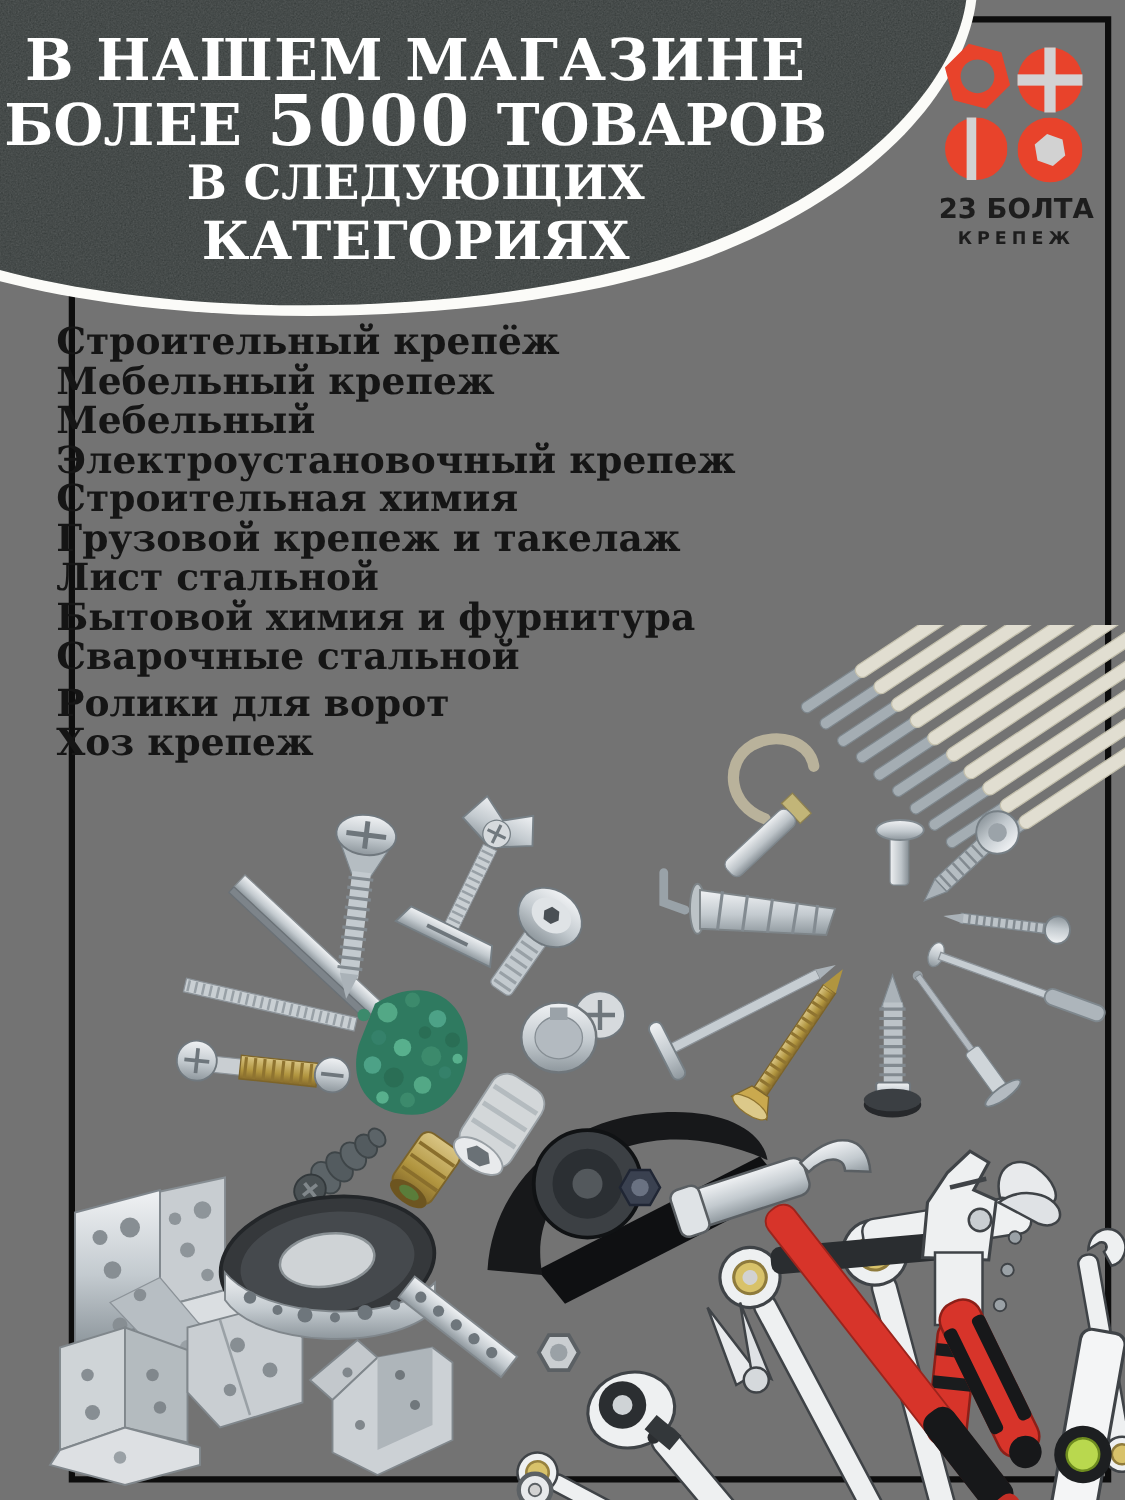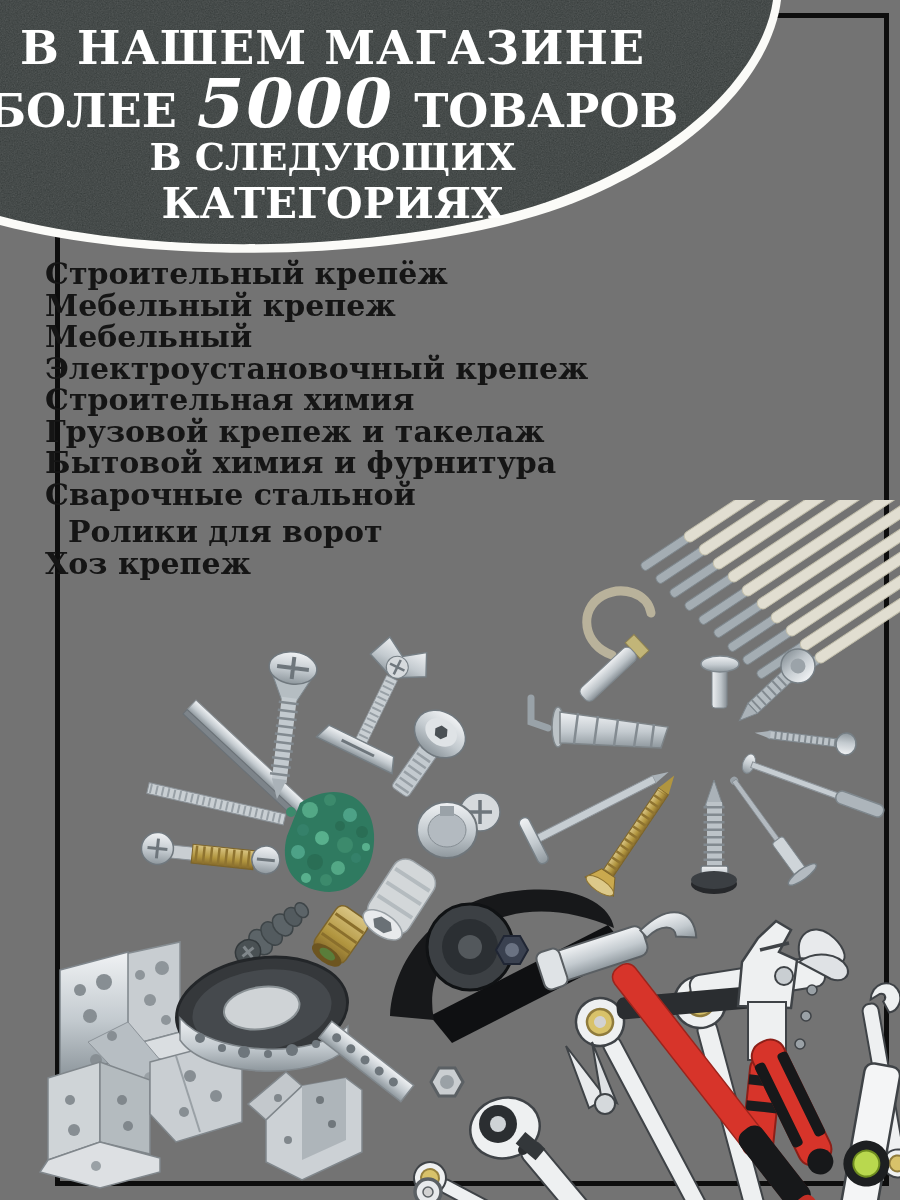--- a/index.html
+++ b/index.html
@@ -9,35 +9,35 @@
   #card{position:absolute;left:55px;top:13px;width:834px;height:1173px;
         box-sizing:border-box;border:5px solid #0d0d0d;z-index:1;}
   
   #header-shape{position:absolute;left:0;top:0;z-index:3;}
   
   #header-text{position:absolute;left:0;top:0;width:665px;z-index:4;
                text-align:center;color:#ffffff;font-weight:bold;}
   .h-line1{margin-top:24px;font-size:46px;line-height:1.05;letter-spacing:1px;}
   .h-line2{display:flex;justify-content:center;align-items:baseline;gap:20px;margin-top:0px;}
   .h-line2 .small{font-size:46px;}
-  .h-line2 .big{font-size:68px;line-height:.92;letter-spacing:2px;font-style:italic;}
+  .h-line2 .big{font-size:56px;line-height:.92;letter-spacing:2px;}
   .h-line3{font-size:38px;margin-top:0;line-height:1;text-align:center;}
   .h-line4{font-size:42px;margin-top:7px;line-height:1;}
   
   #logo{position:absolute;left:748px;top:30px;width:130px;z-index:4;}
   .logo-grid{position:relative;width:130px;height:122px;}
   .logo-grid svg{position:absolute;}
   .logo-title{margin-top:3px;text-align:center;font-family:"DejaVu Sans",sans-serif;
               font-weight:bold;font-size:22px;color:#1d1d1d;letter-spacing:0px;}
   .logo-sub{text-align:center;font-family:"DejaVu Sans",sans-serif;font-weight:bold;
             font-size:14px;color:#1d1d1d;letter-spacing:4px;margin-top:3px;}
   
   #categories{position:absolute;left:45px;top:258px;z-index:6;color:#151515;}
   .cat{font-size:30px;font-weight:bold;line-height:31.5px;white-space:nowrap;}
-  .cat.gap{margin-top:6px;margin-left:23px;}
+  .cat.gap{margin-top:6px;}
   
   #collage{position:absolute;left:0;top:500px;width:900px;height:700px;z-index:5;}
 </style>
 </head>
 <body>
 
 <div id="stage">
 
   <div id="card"></div>
 
@@ -58,28 +58,52 @@
     <div class="h-line1">В НАШЕМ МАГАЗИНЕ</div>
     <div class="h-line2">
       <span class="small">БОЛЕЕ</span>
       <span class="big">5000</span>
       <span class="small">ТОВАРОВ</span>
     </div>
     <div class="h-line3">В СЛЕДУЮЩИХ</div>
     <div class="h-line4">КАТЕГОРИЯХ</div>
   </div>
 
+  <div id="logo">
+    <div class="logo-grid">
+      <svg style="left:7px;top:4px" width="54" height="54" viewBox="0 0 52 52">
+        <path fill="#e8432b" fill-rule="evenodd" d="M51.1 32.7 L32.7 51.1 L7.6 44.4 L0.9 19.3 L19.3 0.9 L44.4 7.6 Z
+             M26 13 A13 13 0 1 0 26.02 13 Z"></path>
+      </svg>
+      <svg style="left:66px;top:8px" width="52" height="52" viewBox="0 0 52 52">
+        <circle cx="26" cy="26" r="26" fill="#e8432b"></circle>
+        <rect x="21.5" y="-2" width="9" height="56" fill="#d2d2d2"></rect>
+        <rect x="-2" y="21.5" width="56" height="9" fill="#d2d2d2"></rect>
+      </svg>
+      <svg style="left:8px;top:64px" width="50" height="50" viewBox="0 0 52 52">
+        <circle cx="26" cy="26" r="26" fill="#e8432b"></circle>
+        <rect x="18" y="-2" width="8" height="56" fill="#d2d2d2"></rect>
+      </svg>
+      <svg style="left:66px;top:64px" width="52" height="52" viewBox="0 0 52 52">
+        <circle cx="26" cy="26" r="26" fill="#e8432b"></circle>
+        <polygon points="38.2,30.4 28.3,38.8 16.0,34.4 13.8,21.6 23.7,13.2 36.0,17.6" fill="#d2d2d2"></polygon>
+      </svg>
+    </div>
+    <div class="logo-title">23 БОЛТА</div>
+    <div class="logo-sub">КРЕПЕЖ</div>
+  </div>
 
   <div id="categories">
     <div class="cat">Строительный крепёж</div>
     <div class="cat">Мебельный крепеж</div>
     <div class="cat">Мебельный</div>
     <div class="cat">Электроустановочный крепеж</div>
     <div class="cat">Строительная химия</div>
     <div class="cat">Грузовой крепеж и такелаж</div>
+    <div class="cat">Лист стальной</div>
     <div class="cat">Бытовой химия и фурнитура</div>
     <div class="cat">Сварочные стальной</div>
     <div class="cat gap">Ролики для ворот</div>
     <div class="cat">Хоз крепеж</div>
   </div>
 
   <svg id="collage" viewBox="0 500 900 700">
     <defs>
       <linearGradient id="met" x1="0" y1="0" x2="0" y2="1">
         <stop offset="0" stop-color="#f0f2f4"></stop>

